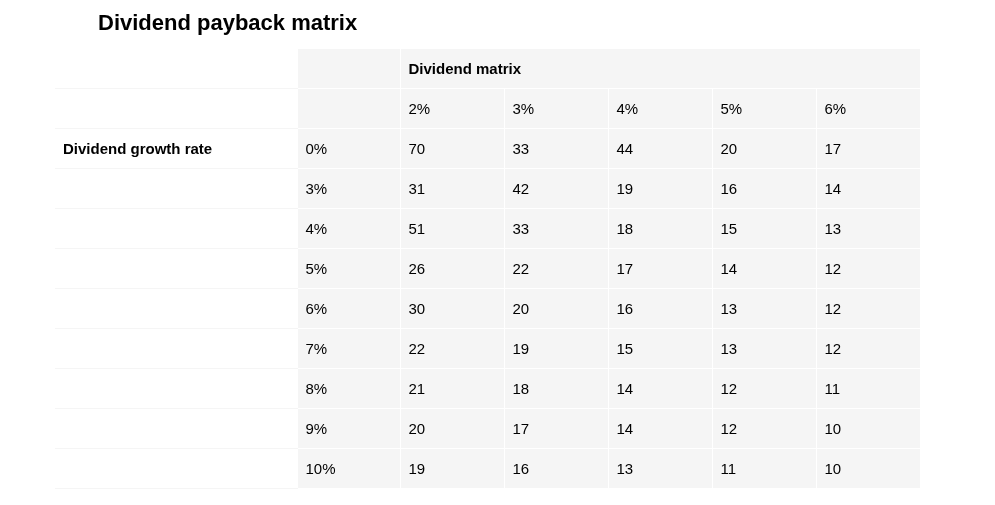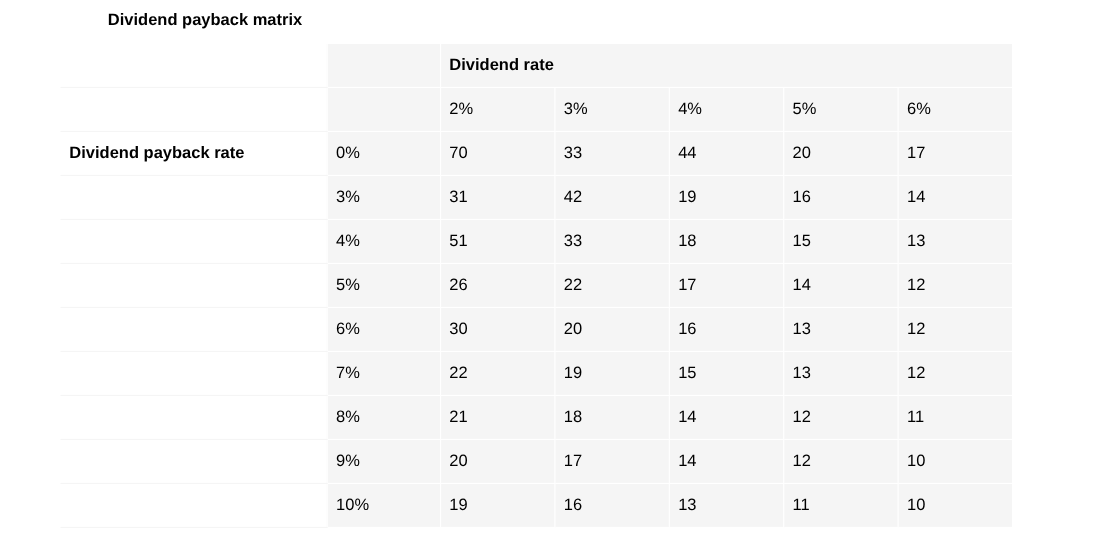--- a/index.html
+++ b/index.html
@@ -12,21 +12,21 @@
       background: #fff;
       color: #000;
       font-size: 15px;
     }
     .wrapper {
       width: 995px;
       padding: 10px 0 20px 0;
     }
     .title {
       font-weight: 700;
-      font-size: 15px;
+      font-size: 22px;
       padding: 0 0 12px 98px;
       color: #000;
     }
     table {
       border-collapse: collapse;
       width: 865px;
       margin-left: 55px;
       table-layout: fixed;
     }
     td, th {
@@ -77,34 +77,34 @@
       <col class="col-val">
       <col class="col-val">
       <col class="col-val">
       <col class="col-val">
       <col class="col-val">
     </colgroup>
     <tbody>
       <tr>
         <td class="rowlabel first"></td>
         <td></td>
-        <td colspan="5" class="bold header-span">Dividend rate</td>
+        <td colspan="5" class="bold header-span">Dividend matrix</td>
       </tr>
       <tr>
         <td class="rowlabel"></td>
         <td></td>
         <td>2%</td>
         <td>3%</td>
         <td>4%</td>
         <td>5%</td>
         <td>6%</td>
       </tr>
 
       <tr>
-        <td class="rowlabel bold">Dividend payback rate</td>
+        <td class="rowlabel bold">Dividend growth rate</td>
         <td>0%</td>
         <td>70</td>
         <td>33</td>
         <td>44</td>
         <td>20</td>
         <td>17</td>
       </tr>
       <tr>
         <td class="rowlabel"></td>
         <td>3%</td>

